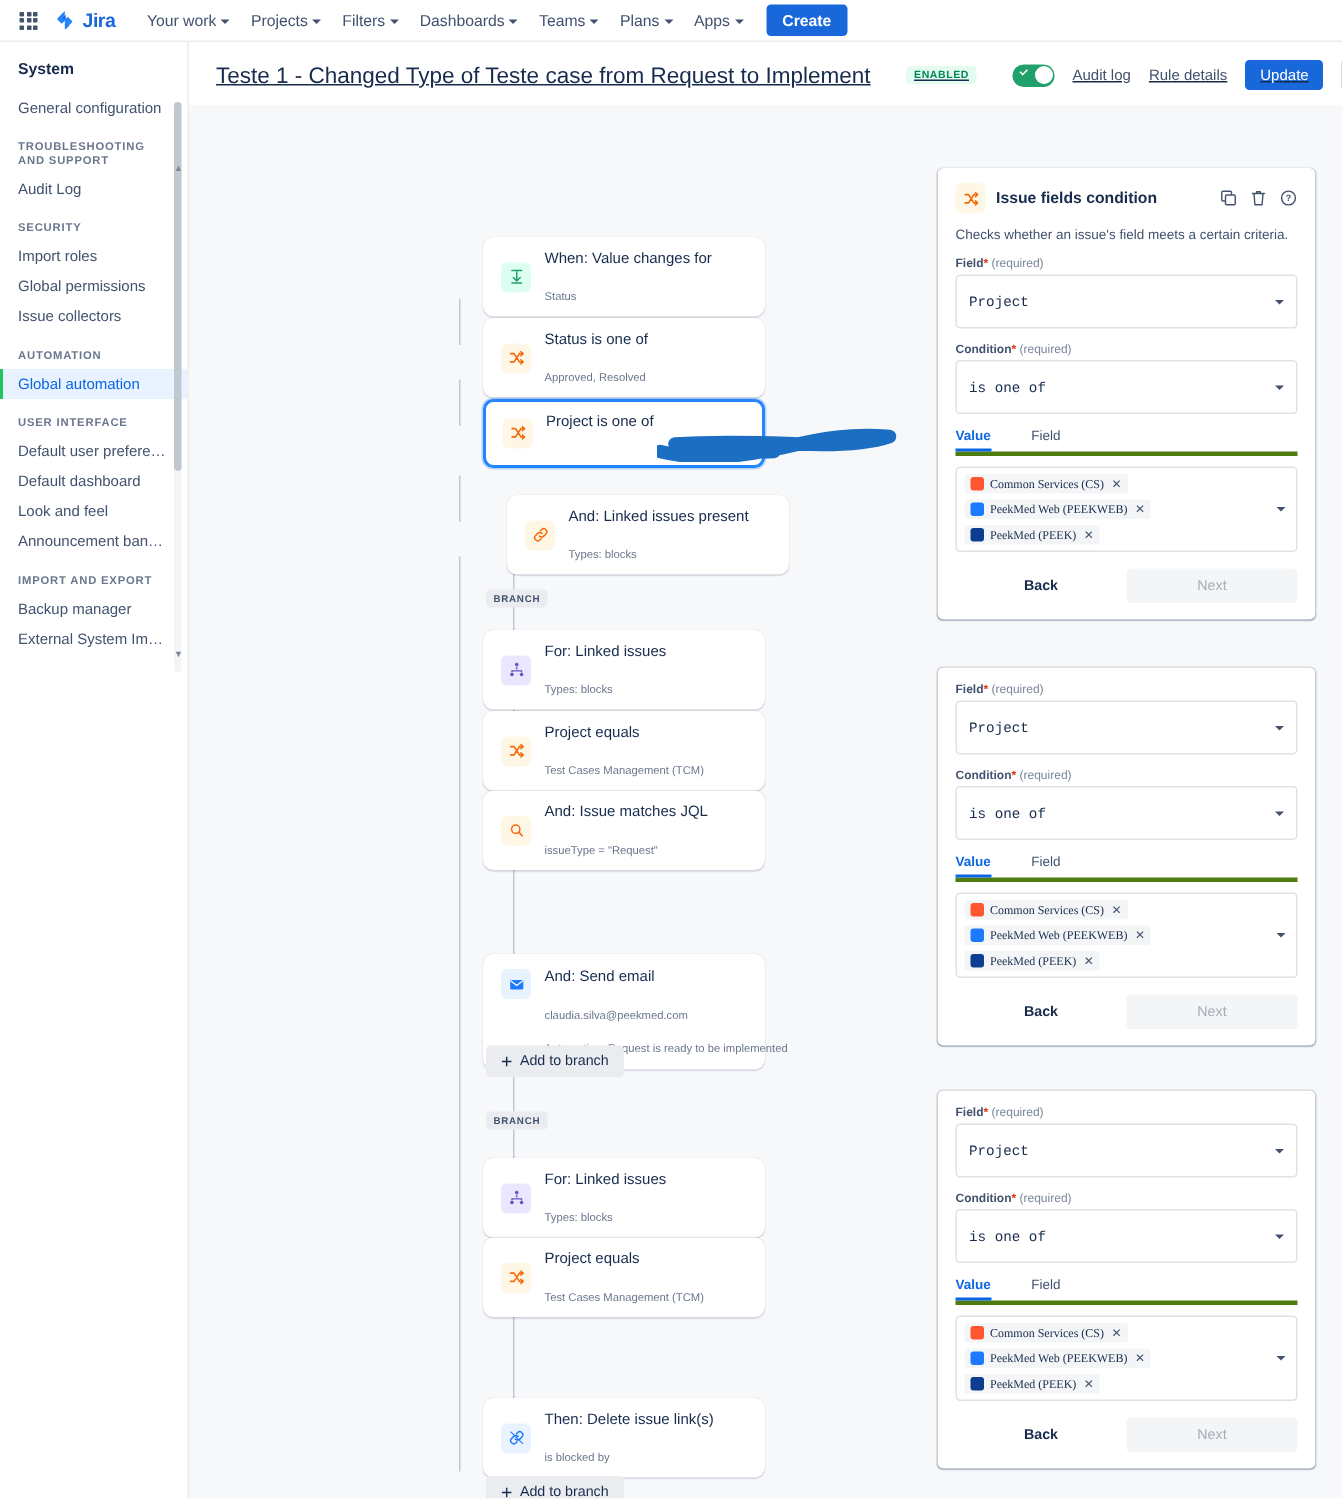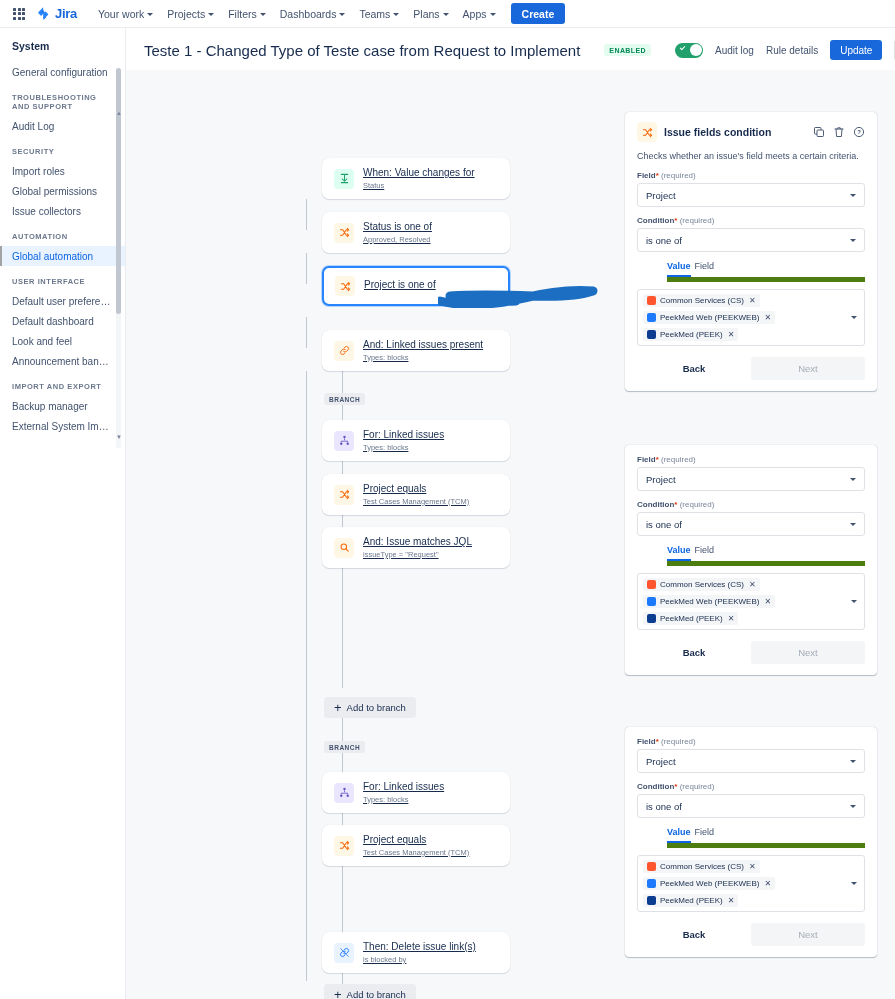--- a/index.html
+++ b/index.html
@@ -60,29 +60,29 @@
   .sb-title { font-size:10.5px; font-weight:600; color:#172b4d; padding:2px 12px 10px 12px; }
   .sb-scroll { position:relative; height:392px; overflow:hidden; }
   .sb-section {
     font-size:7.5px; font-weight:700; color:#6b778c; letter-spacing:0.55px;
     padding:11px 12px 5px 12px; text-transform:uppercase;
   }
   .sb-item {
     font-size:10px; color:#42526e; padding:4.5px 12px; cursor:pointer;
     white-space:nowrap; overflow:hidden; text-overflow:ellipsis;
   }
-  .sb-item.active { background:#e9f2ff; color:#0c66e4; border-left:2px solid #a3a3a3; padding-left:10px; }
+  .sb-item.active { background:#e9f2ff; color:#0c66e4; border-left:2px solid #22c55e; padding-left:10px; }
   .sb-track { position:absolute; right:4px; top:6px; width:5px; height:380px; background:#f4f5f7; border-radius:3px;}
   .sb-thumb { position:absolute; right:4px; top:6px; width:5px; height:246px; background:#c1c7d0; border-radius:3px; cursor:grab;}
   .sb-arrow { position:absolute; right:3px; font-size:6px; color:#7a869a; }
 
   
   .main { flex:1; background:#fff; position:relative; overflow:hidden; }
   .rule-header {
-    display:flex; align-items:center; padding:12px 18px 10px 18px; gap:24px;
+    display:flex; align-items:center; padding:12px 18px 10px 18px; gap:24px;text-decoration:underline;
   }
   .rule-title { font-size:15px; font-weight:500; color:#172b4d; white-space:nowrap; }
   .badge-enabled {
     background:#e3fcef; color:#00875a; font-size:7px; font-weight:700;
     padding:2.5px 5px; border-radius:3px; letter-spacing:0.4px;
   }
   .hdr-actions { margin-left:auto; display:flex; align-items:center; gap:12px; }
   .toggle {
     width:28px;height:15px;border-radius:9px;background:#22a06b;position:relative;cursor:pointer;flex:0 0 28px;
   }
@@ -105,21 +105,21 @@
           cursor:pointer; padding:9px 12px; }
   .node.selected { border:2px solid #2684ff; box-shadow:0 0 0 1px rgba(38,132,255,.3); padding:8px 11px; }
   .node-ico {
     width:20px;height:20px;border-radius:4px;flex:0 0 20px;
     display:flex;align-items:center;justify-content:center;
   }
   .ic-green { background:#dcfff1; }
   .ic-orange { background:#fff7e6; }
   .ic-purple { background:#eae6ff; }
   .ic-blue { background:#e9f2ff; }
-  .node-txt { display:flex; flex-direction:column; gap:1px; min-width:0;text-decoration:underline; }
+  .node-txt { display:flex; flex-direction:column; gap:13px; min-width:0; }
   .node-title { font-size:10px; color:#172b4d; line-height:1.25; white-space:nowrap; }
   .node-sub { font-size:7.5px; color:#6b778c; line-height:1.3; white-space:nowrap; }
   .node-sub.bold { font-weight:700; color:#172b4d; }
 
   .vline { position:absolute; width:1px; background:#c1c7d0; }
   .branch-tag {
     position:absolute; background:#ebecf0; color:#42526e; font-size:6.5px; font-weight:700;
     letter-spacing:0.5px; padding:2.5px 5px; border-radius:3px;
   }
   .add-btn {
@@ -138,35 +138,35 @@
   }
   .panel-head { display:flex; align-items:center; gap:7px; margin-bottom:8px; }
   .panel-title { font-size:10.5px; font-weight:600; color:#172b4d; }
   .panel-icons { margin-left:auto; display:flex; gap:7px; align-items:center; }
   .p-ico { width:13px;height:13px;cursor:pointer;display:flex;align-items:center;justify-content:center;}
   .panel-desc { font-size:9px; color:#42526e; margin-bottom:9px; line-height:1.35; }
   .fld-label { font-size:8px; font-weight:600; color:#42526e; margin-bottom:3px; }
   .fld-label .req { color:#de350b; }
   .fld-label .opt { font-weight:400; color:#7a869a; }
   .select {
-    height:24px; border:1px solid #dfe1e6; border-radius:3px; background:#fff;
+    height:36px; border:1px solid #dfe1e6; border-radius:3px; background:#fff;
     display:flex; align-items:center; padding:0 8px; font-size:9.5px; color:#172b4d;
-    margin-bottom:9px; cursor:pointer;
+    margin-bottom:9px; cursor:pointer;font-family:Liberation Mono, monospace;
   }
   .select .chev { margin-left:auto; width:0;height:0;border-left:3px solid transparent;border-right:3px solid transparent;border-top:3.5px solid #42526e;}
-  .tabs { display:flex; gap:4px; border-bottom:5px solid #4d7c0f; margin-bottom:7px;margin-left:30px; }
+  .tabs { display:flex; gap:27px; border-bottom:3px solid #4d7c0f; margin-bottom:7px; }
   .tab { font-size:9px; padding-bottom:4px; cursor:pointer; color:#42526e; }
   .tab.active { color:#0c66e4; font-weight:600; border-bottom:2px solid #0c66e4; }
   .chipbox {
     border:1px solid #dfe1e6; border-radius:3px; padding:4px 5px; display:flex;
     flex-wrap:wrap; gap:4px; align-items:center; position:relative; padding-right:18px; cursor:text;
   }
   .chip {
     background:#f4f5f7; border-radius:2px; display:flex; align-items:center; gap:4px;
-    padding:2px 4px; font-size:8px; color:#172b4d; white-space:nowrap;
+    padding:2px 4px; font-size:8px; color:#172b4d; white-space:nowrap;font-family:Liberation Serif, serif;
   }
   .chip-av { width:9px;height:9px;border-radius:2px;flex:0 0 9px; }
   .chip-x { font-size:8px; color:#42526e; cursor:pointer; margin-left:1px; }
   .chipbox .chev { position:absolute; right:7px; top:50%; margin-top:-2px;
                    width:0;height:0;border-left:3px solid transparent;border-right:3px solid transparent;border-top:3.5px solid #42526e;}
   .panel-foot { display:flex; margin-top:11px; }
   .btn-back { flex:1; text-align:center; font-size:9.5px; font-weight:600; color:#172b4d; padding:6px 0; cursor:pointer; border-radius:3px;}
   .btn-next { flex:1; text-align:center; font-size:9.5px; color:#a5adba; padding:6px 0; background:#f4f5f7; border-radius:3px; cursor:default;}
 </style>
 </head>
@@ -326,21 +326,21 @@
         <div class="node-txt">
           <div class="node-title">Project is one of</div>
           <div class="node-sub"></div>
         </div>
       </div>
 
       <svg class="scribble" viewBox="0 0 160 26">
         <path d="M2 19 C 30 26, 60 22, 86 16 C 110 10, 130 7, 155 9 C 140 14, 120 15, 95 14 C 70 13, 40 12, 12 14 C 30 18, 55 20, 78 19" stroke="#1b6ec2" stroke-width="9" fill="none" stroke-linecap="round" stroke-linejoin="round"></path>
       </svg>
 
-      <div class="node" style="left:196px; top:260px; width:188px;">
+      <div class="node" style="left:212px; top:260px; width:188px;">
         <div class="node-ico ic-orange">
           <svg width="11" height="11" viewBox="0 0 24 24">
               <path d="M10 14a4.5 4.5 0 0 0 6.4 0l3-3a4.5 4.5 0 0 0-6.4-6.4L11.4 6.2" stroke="#f76808" stroke-width="2.1" fill="none" stroke-linecap="round"></path>
               <path d="M14 10a4.5 4.5 0 0 0-6.4 0l-3 3a4.5 4.5 0 0 0 6.4 6.4l1.6-1.6" stroke="#f76808" stroke-width="2.1" fill="none" stroke-linecap="round"></path>
             </svg>
         </div>
         <div class="node-txt">
           <div class="node-title">And: Linked issues present</div>
           <div class="node-sub">Types: blocks</div>
         </div>
@@ -383,20 +383,33 @@
               <line x1="15" y1="15" x2="20" y2="20" stroke="#f76808" stroke-width="2.4" stroke-linecap="round"></line>
             </svg>
         </div>
         <div class="node-txt">
           <div class="node-title">And: Issue matches JQL</div>
           <div class="node-sub">issueType = "Request"</div>
         </div>
       </div>
 
 
+      <div class="node" style="left:196px; top:566px; width:188px; align-items:flex-start; padding-top:10px;">
+        <div class="node-ico ic-blue">
+          <svg width="11" height="11" viewBox="0 0 24 24">
+              <rect x="2.5" y="5" width="19" height="14" rx="2" fill="#1d7afc"></rect>
+              <path d="M3.5 6.5 12 13l8.5-6.5" stroke="#fff" stroke-width="1.7" fill="none" stroke-linecap="round"></path>
+            </svg>
+        </div>
+        <div class="node-txt">
+          <div class="node-title">And: Send email</div>
+          <div class="node-sub">claudia.silva@peekmed.com</div>
+          <div class="node-sub">Automation: Request is ready to be implemented</div>
+        </div>
+      </div>
 
       <button class="add-btn" style="left:198px; top:627px;">
         <span class="plus">+</span>
         <span>Add to branch</span>
       </button>
 
       <div class="branch-tag" style="left:198px; top:671px;">BRANCH</div>
 
       <div class="node" style="left:196px; top:702px; width:188px;">
         <div class="node-ico ic-purple">

